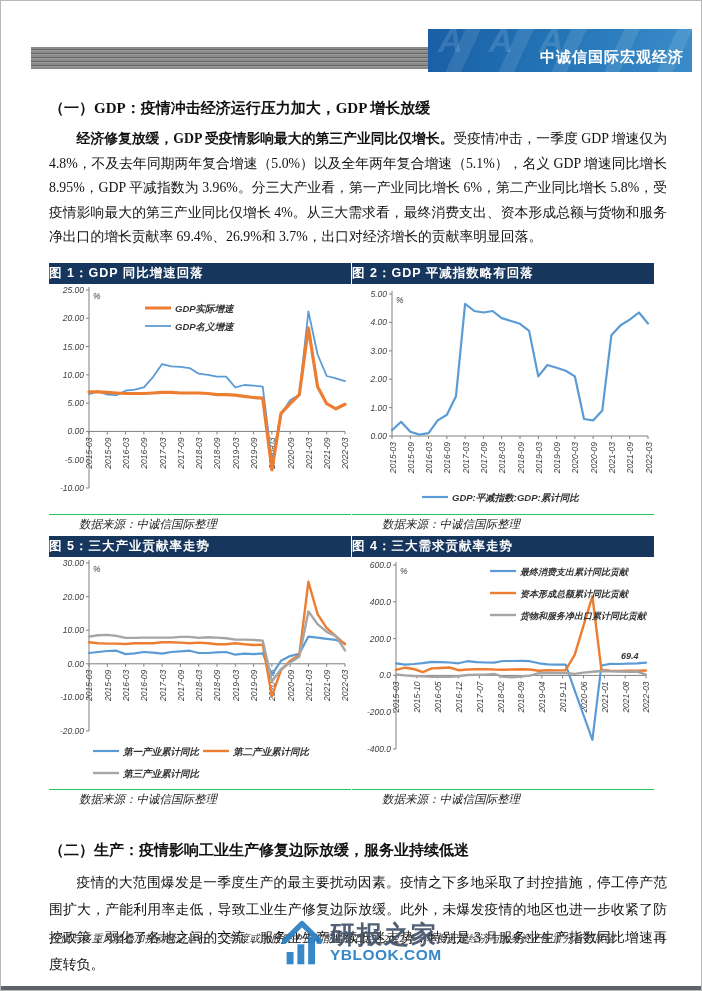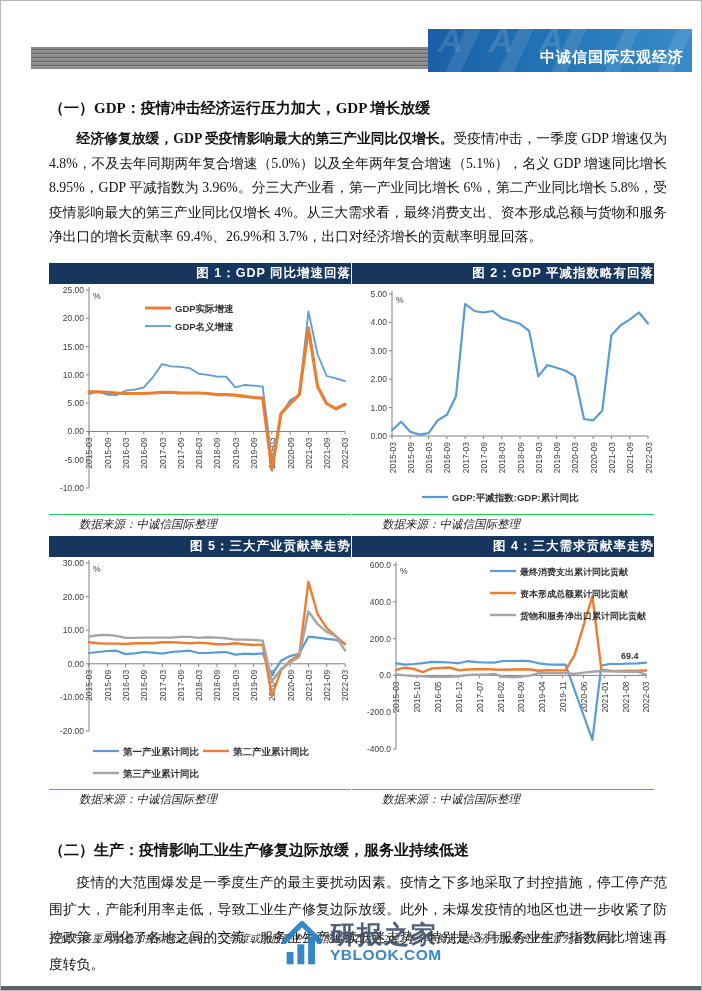--- a/index.html
+++ b/index.html
@@ -24,23 +24,23 @@
   .sec-heading{font-size:15px;font-weight:bold;margin:0;line-height:22px;}
   #sec1{margin-top:96px;}
   #sec2{margin-top:28px;}
   .para{font-size:13.8px;line-height:24.5px;text-align:justify;margin:8px 0 0 0;text-indent:2em;}
   .para b{font-weight:bold;}
   #para2{line-height:27.5px;}
 
   
   .fig-grid{display:grid;grid-template-columns:302px 302px;column-gap:1px;width:605px;margin-top:13px;}
   .fig{display:flex;flex-direction:column;background:#fff;}
-  .fig-title{height:21px;line-height:21px;background:#17365D;color:#fff;text-align:right;
+  .fig-title{height:21px;line-height:21px;background:#17365D;color:#fff;text-align:left;
     font-family:"Liberation Sans",sans-serif;font-size:12.5px;font-weight:bold;letter-spacing:1px;}
-  .fig-body{font-family:"Liberation Sans",sans-serif;}
+  .fig-body{font-family:"Liberation Sans",sans-serif;font-style:italic;}
   .fig-body svg text{font-family:"Liberation Sans","DejaVu Sans",sans-serif;}
   .fig-src{border-top:1px solid #22c55e;font-style:italic;font-size:11.5px;color:#222;
     padding:2px 0 4px 30px;}
 
   
   .footer{position:absolute;left:49px;right:36px;top:931px;display:flex;justify-content:space-between;
     font-style:italic;font-size:10.5px;color:#333;}
   .footer .pageno{font-style:normal;font-size:11.5px;color:#222;margin-left:14px;}
   .wm{position:absolute;left:281px;top:917px;display:flex;align-items:center;gap:8px;opacity:.93;}
   .wm-text{display:flex;flex-direction:column;line-height:1.05;}

